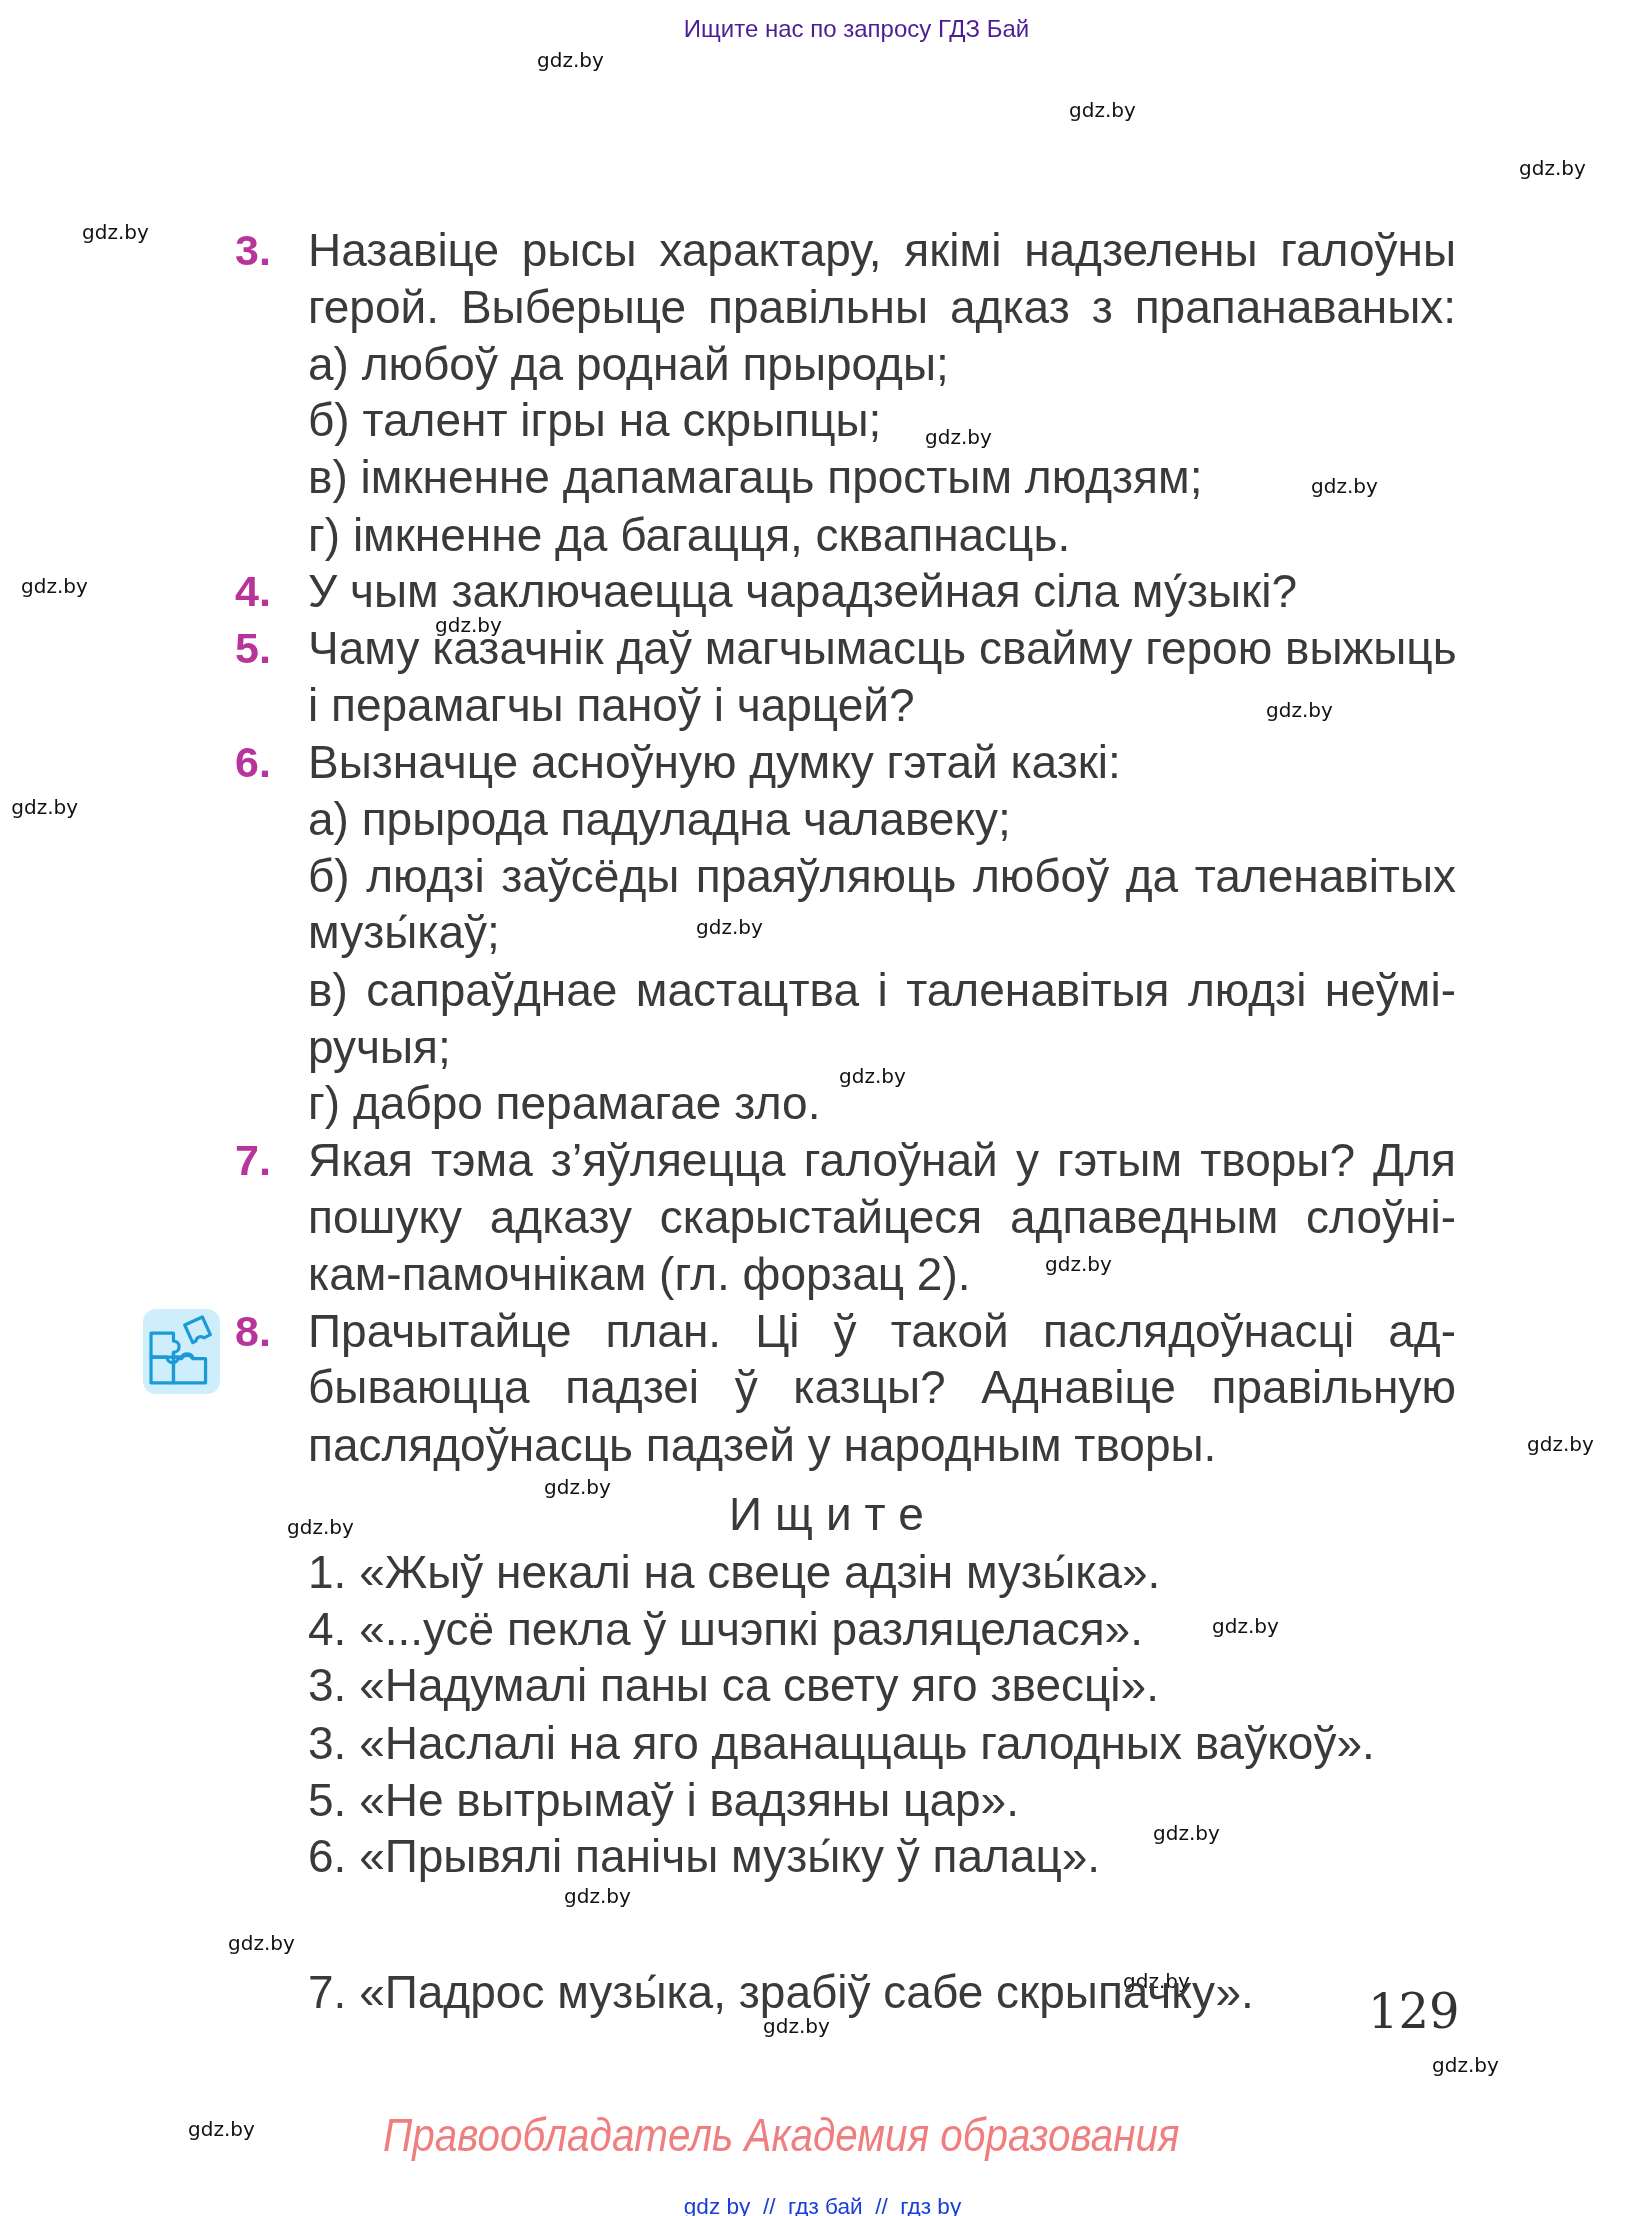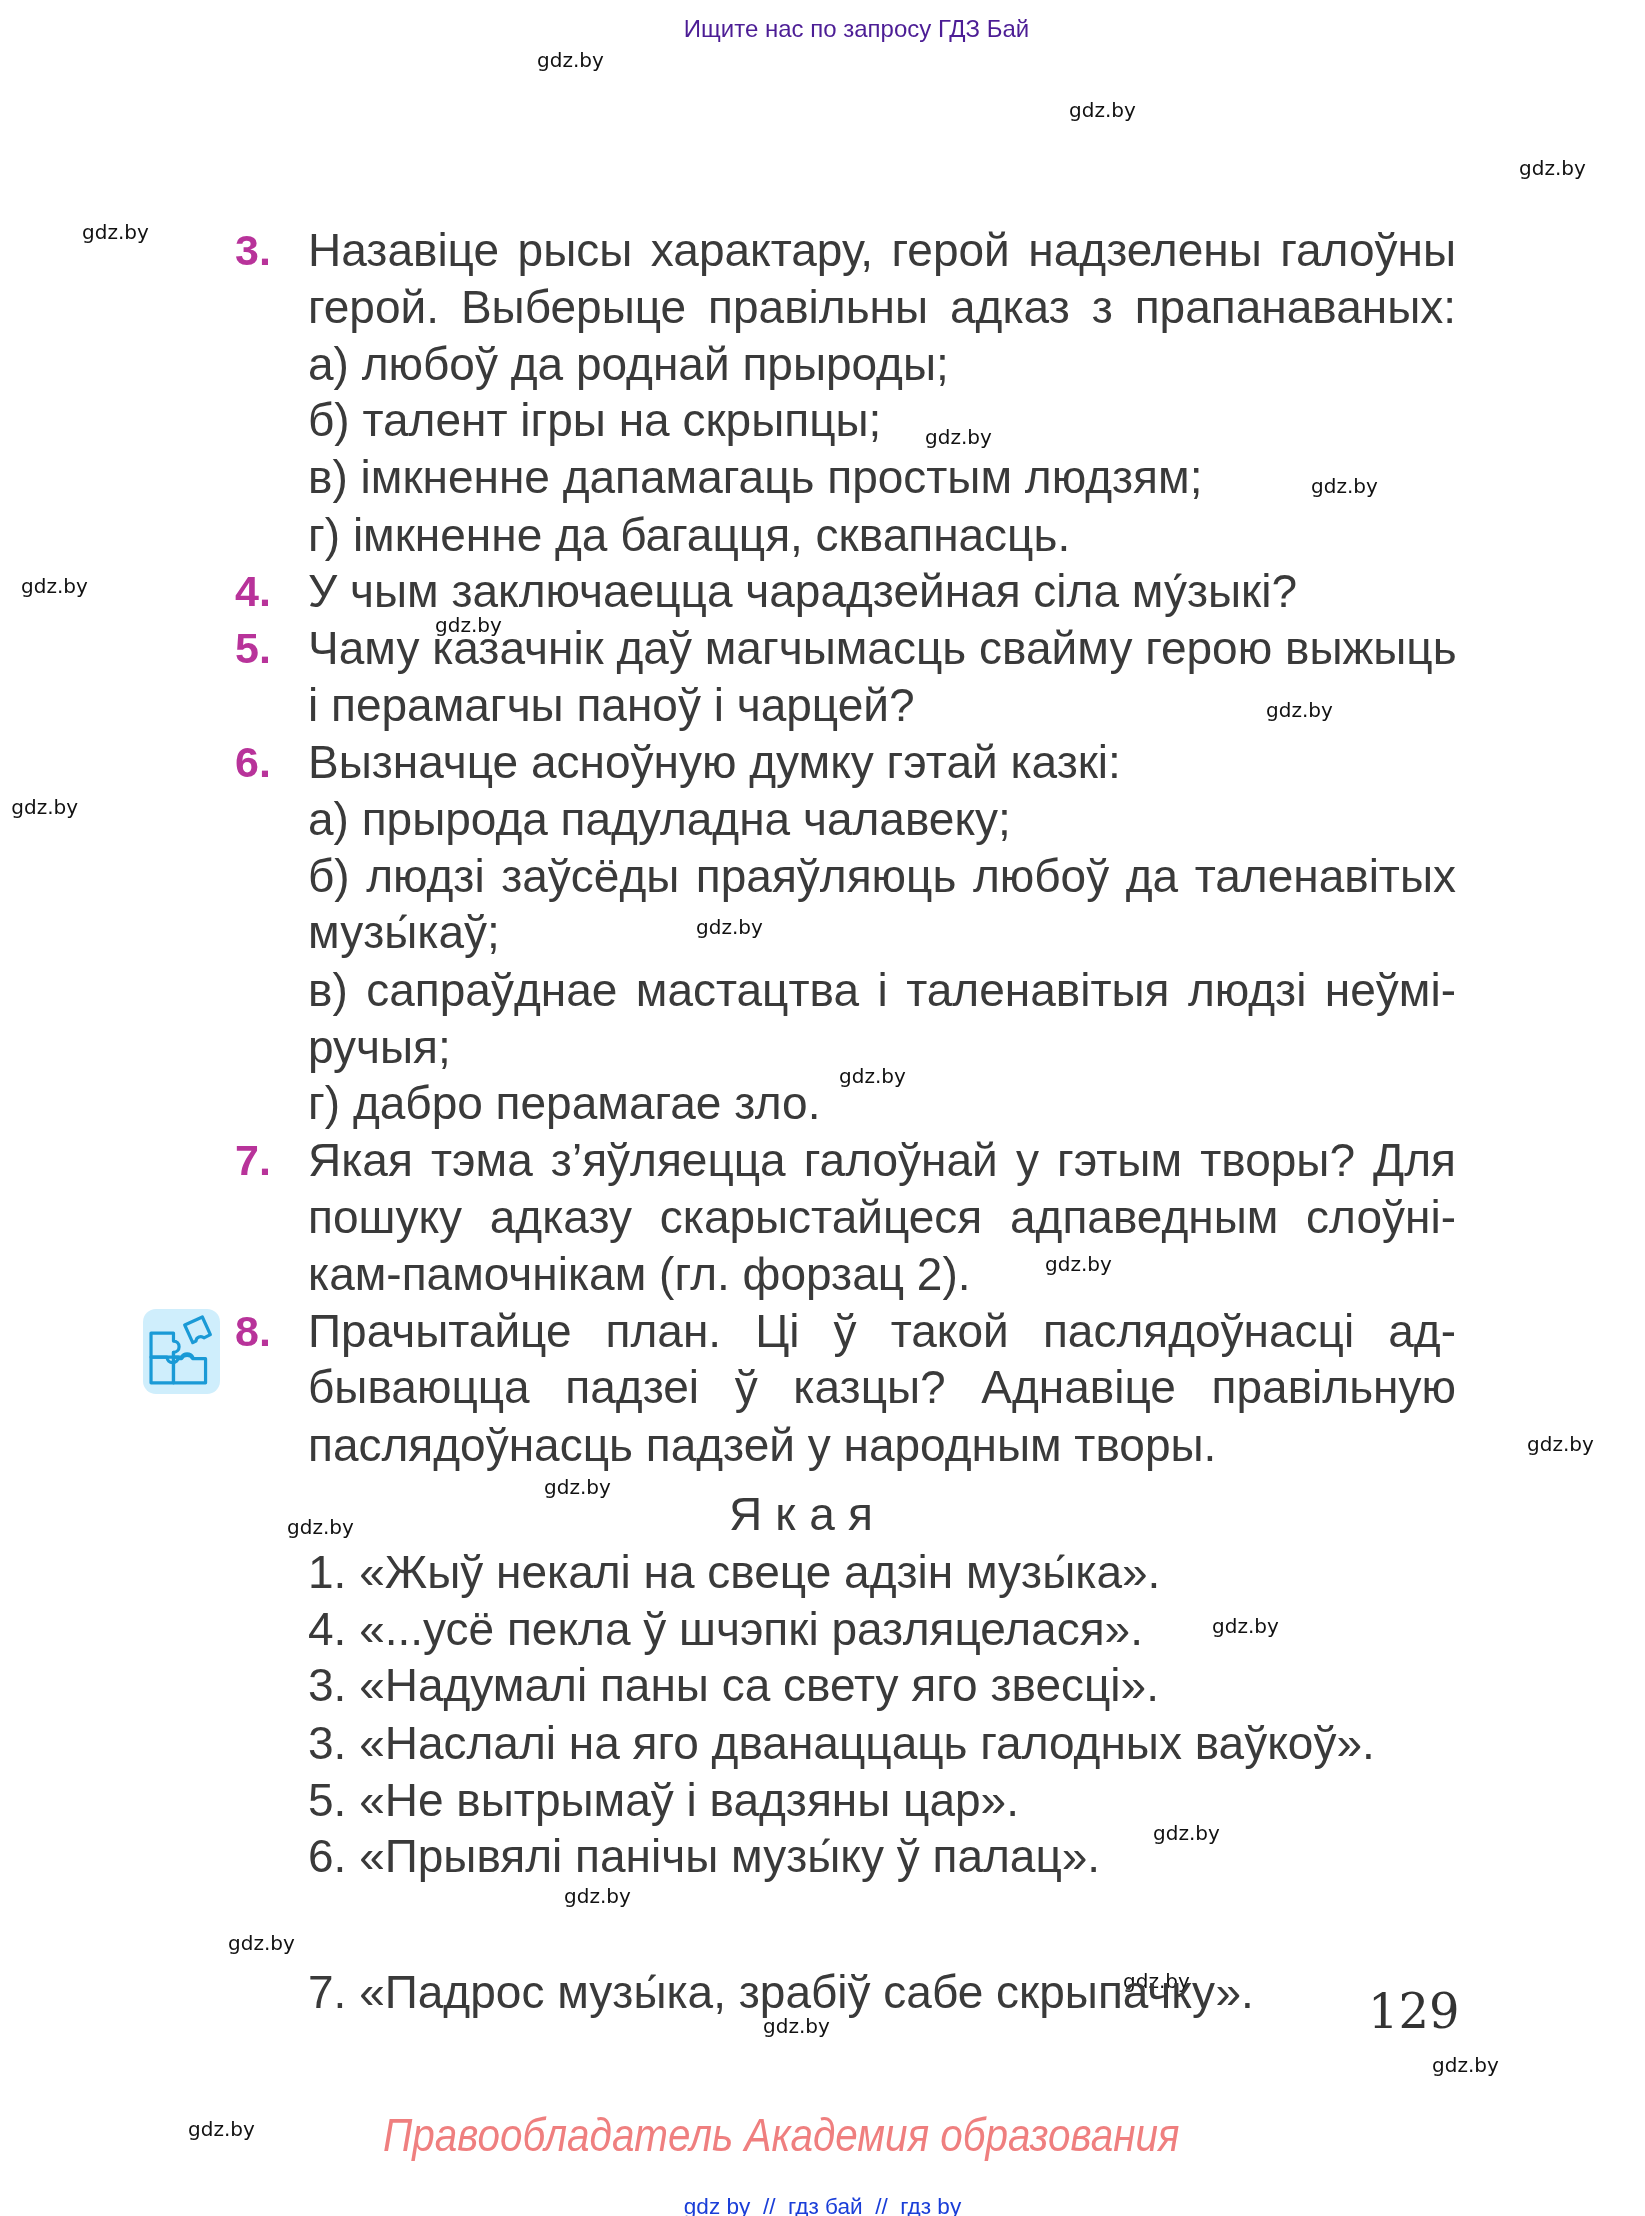--- a/index.html
+++ b/index.html
@@ -53,21 +53,21 @@
     <div class="wm" style="left: 1153px; top: 1820px;">gdz.by</div>
     <div class="wm" style="left: 564px; top: 1883px;">gdz.by</div>
     <div class="wm" style="left: 228px; top: 1930px;">gdz.by</div>
     <div class="wm" style="left: 1123px; top: 1968px;">gdz.by</div>
     <div class="wm" style="left: 763px; top: 2013px;">gdz.by</div>
     <div class="wm" style="left: 1432px; top: 2052px;">gdz.by</div>
     <div class="wm" style="left: 188px; top: 2116px;">gdz.by</div>
   </div>
 
 <div class="num" style="top:222px">3.</div>
-<div class="line just" style="top:222px">Назавіце рысы характару, герой надзелены галоўны</div>
+<div class="line just" style="top:222px">Назавіце рысы характару, якімі надзелены галоўны</div>
 <div class="line just" style="top:279px">герой. Выберыце правільны адказ з прапанаваных:</div>
 <div class="line" style="top:336px">а) любоў да роднай прыроды;</div>
 <div class="line" style="top:392px">б) талент ігры на скрыпцы;</div>
 <div class="line" style="top:449px">в) імкненне дапамагаць простым людзям;</div>
 <div class="line" style="top:507px">г) імкненне да багацця, сквапнасць.</div>
 
 <div class="num" style="top:563px">4.</div>
 <div class="line" style="top:563px">У чым заключаецца чарадзейная сіла му́зыкі?</div>
 
 <div class="num" style="top:620px">5.</div>
@@ -97,21 +97,21 @@
       <path d="M38 54 V60 H48 a8 8 0 0 1 14 0"></path>
       <path d="M52 20 L74 10 L84 32 L76 36 a6 6 0 0 0 -10 4 L62 42 Z"></path>
     </g>
   </svg>
 </div>
 <div class="num" style="top:1303px">8.</div>
 <div class="line just" style="top:1303px">Прачытайце план. Ці ў такой паслядоўнасці ад-</div>
 <div class="line just" style="top:1359px">бываюцца падзеі ў казцы? Аднавіце правільную</div>
 <div class="line" style="top:1417px">паслядоўнасць падзей у народным творы.</div>
 
-<div class="plan-title">Якая</div>
+<div class="plan-title">Ищите</div>
 <div class="line" style="top:1544px">1. «Жыў некалі на свеце адзін музы́ка».</div>
 <div class="line" style="top:1601px">4. «...усё пекла ў шчэпкі разляцелася».</div>
 <div class="line" style="top:1657px">3. «Надумалі паны са свету яго звесці».</div>
 <div class="line" style="top:1715px">3. «Наслалі на яго дванаццаць галодных ваўкоў».</div>
 <div class="line" style="top:1772px">5. «Не вытрымаў і вадзяны цар».</div>
 <div class="line" style="top:1828px">6. «Прывялі панічы музы́ку ў палац».</div>
 <div class="line" style="top:1964px">7. «Падрос музы́ка, зрабіў сабе скрыпачку».</div>
 
 <div class="pageno">129</div>
 <div class="rights">Правообладатель Академия образования</div>

